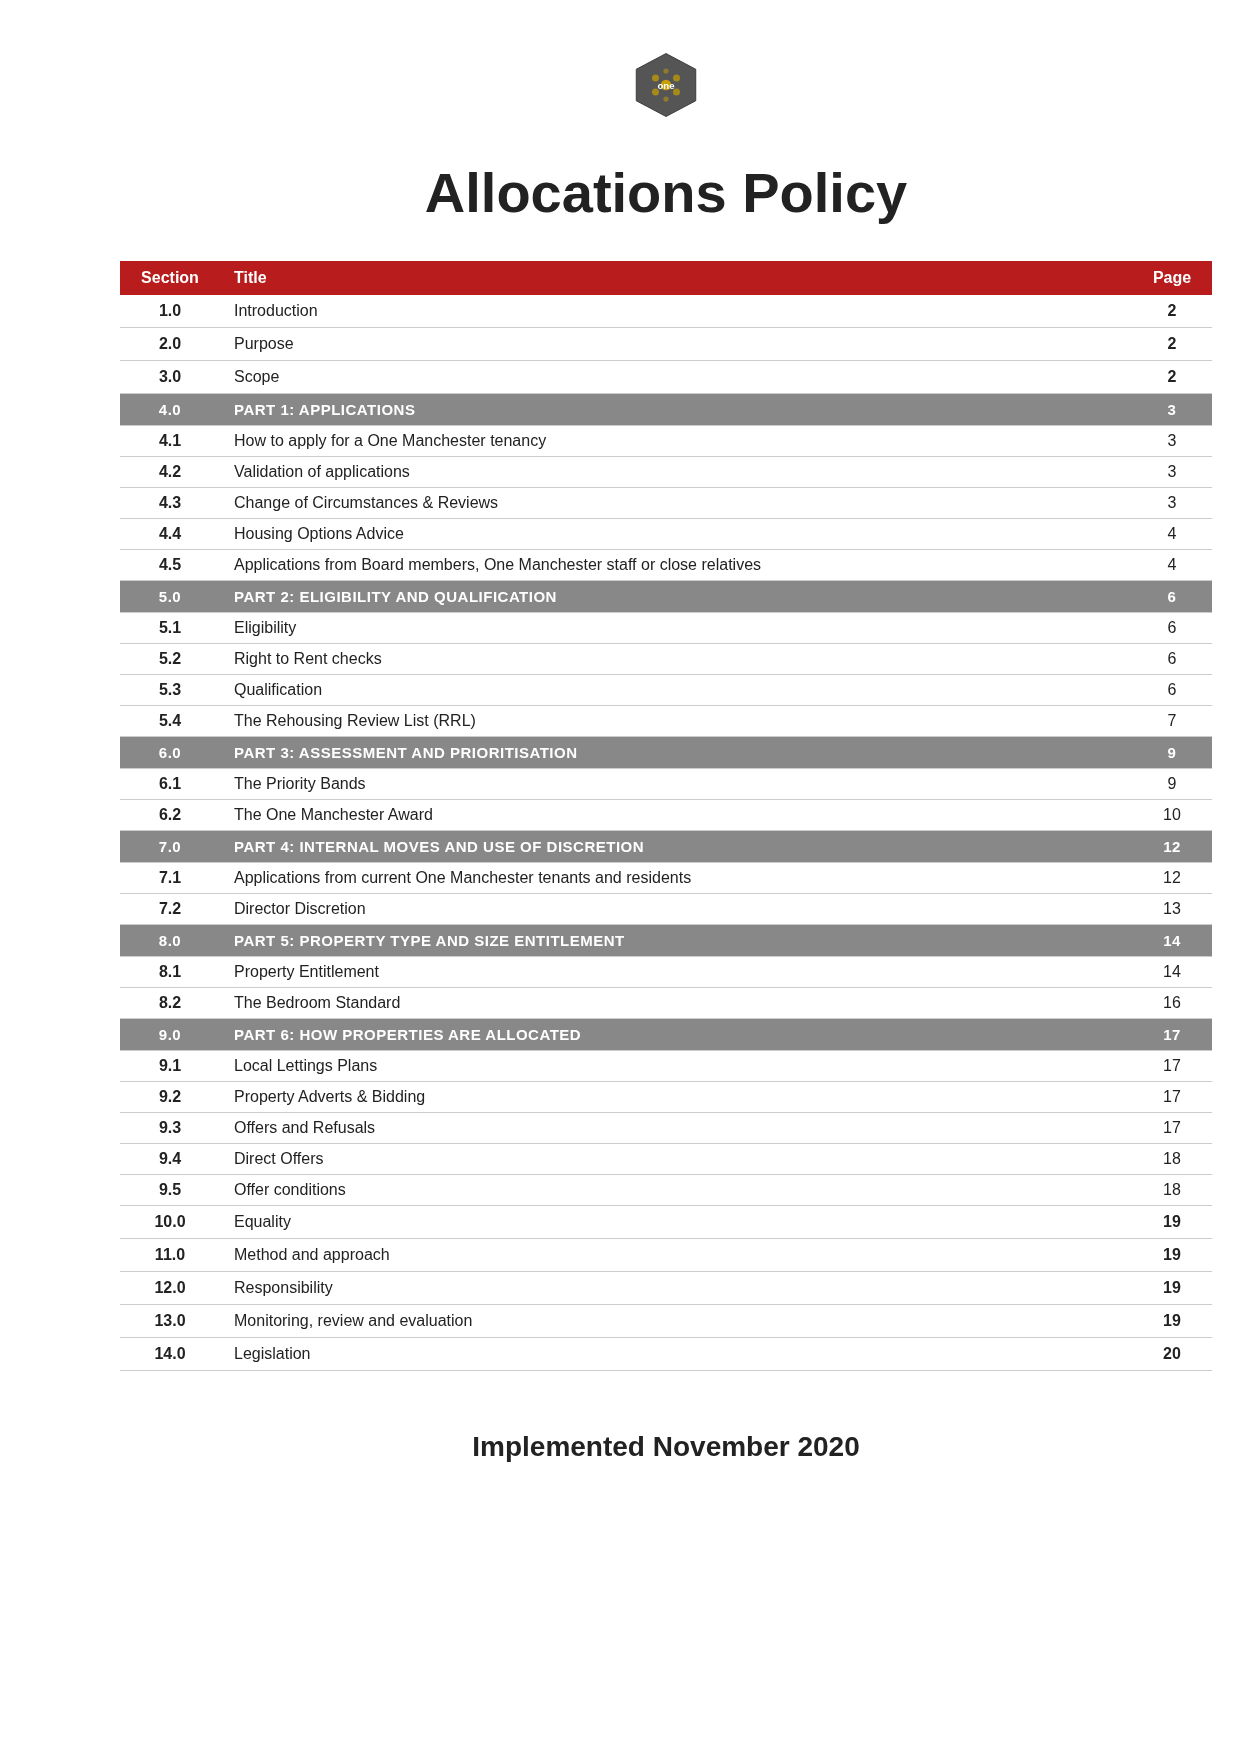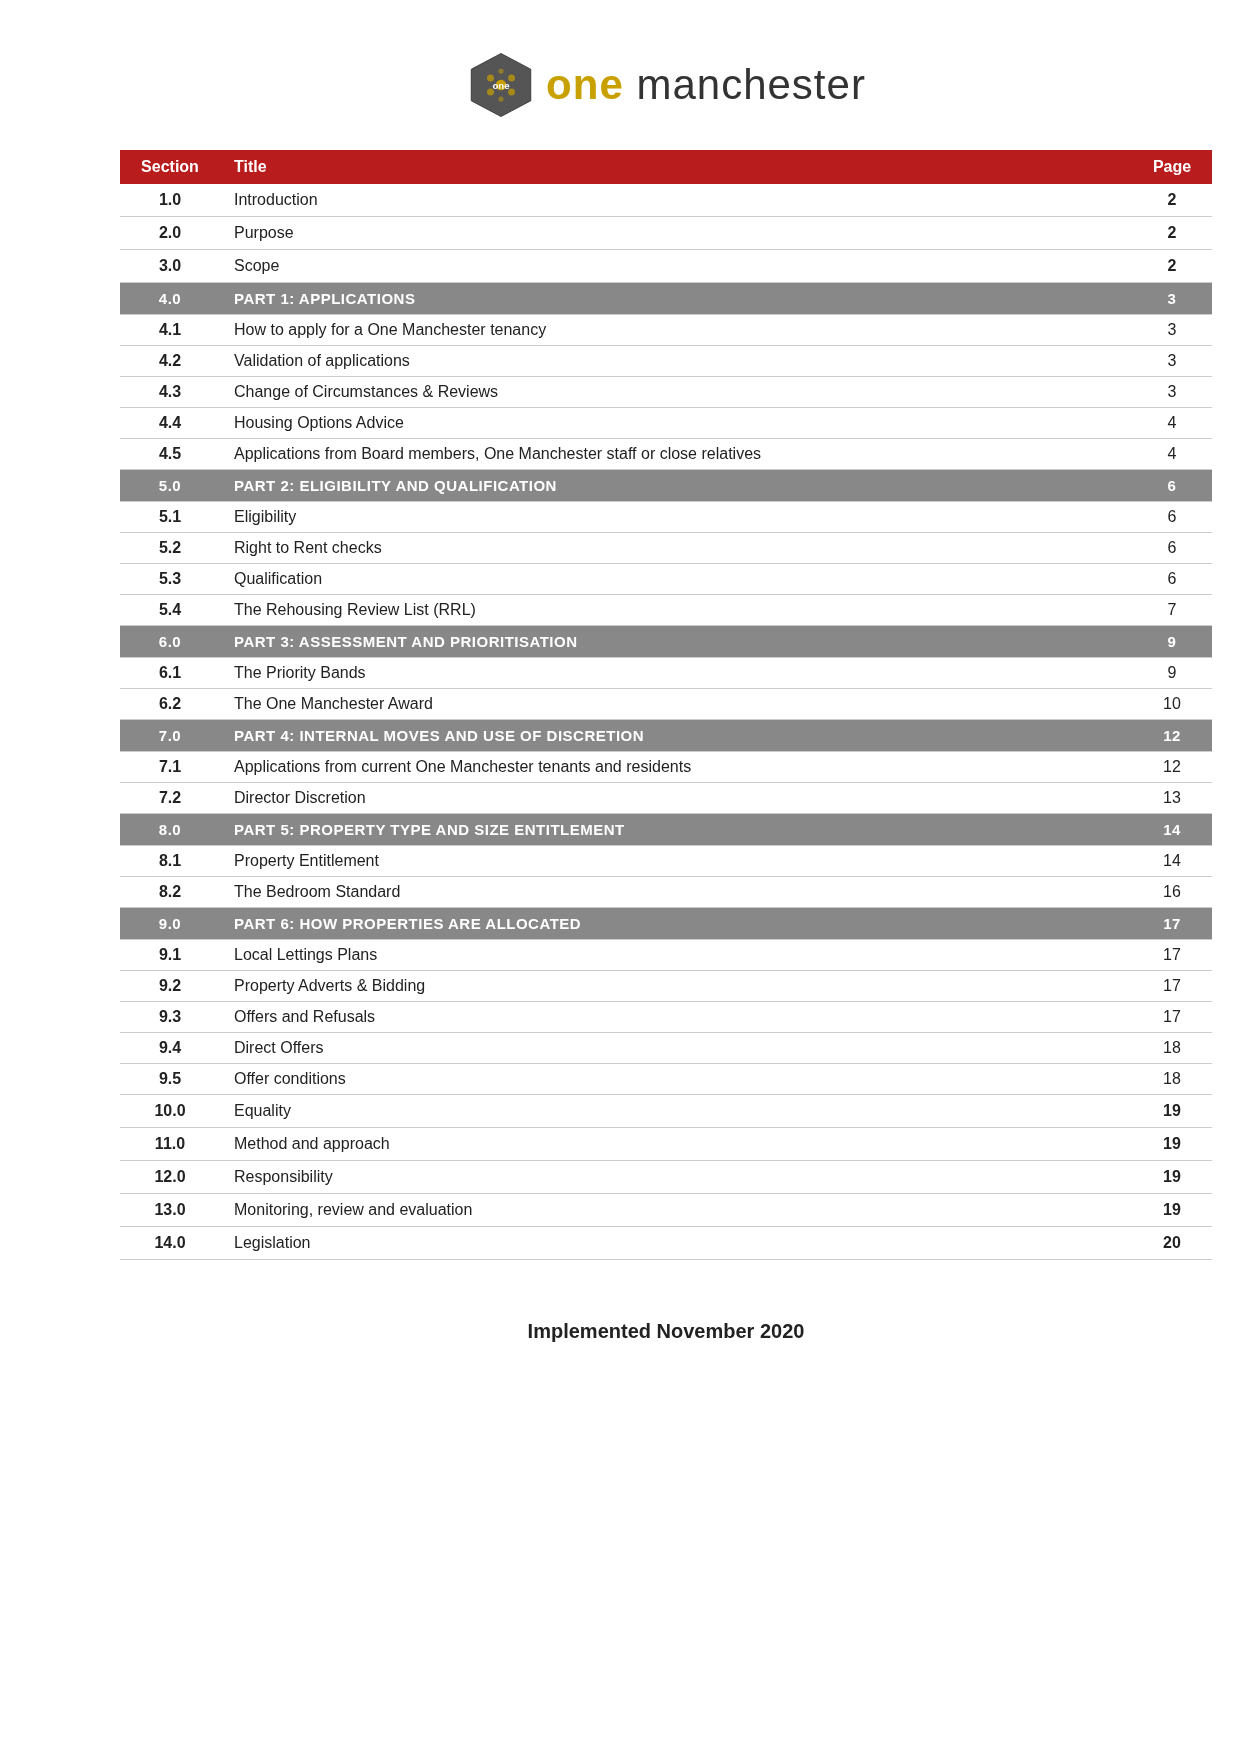--- a/index.html
+++ b/index.html
@@ -110,21 +110,21 @@
     .toc-table tbody tr.bold-row td.col-section {
       text-align: center;
       font-weight: 700;
     }
     .toc-table tbody tr.bold-row td.col-page {
       text-align: center;
       font-weight: 700;
     }
     .footer-text {
       margin-top: 60px;
-      font-size: 20px;
+      font-size: 28px;
       font-weight: 700;
       color: #222;
       text-align: center;
     }
   </style>
 </head>
 <body>
 
 <div class="page">
 
@@ -136,27 +136,24 @@
 
         <circle cx="40" cy="40" r="6" fill="#c8a000"></circle>
         <circle cx="28" cy="32" r="4" fill="#c8a000" opacity="0.7"></circle>
         <circle cx="52" cy="32" r="4" fill="#c8a000" opacity="0.7"></circle>
         <circle cx="28" cy="48" r="4" fill="#c8a000" opacity="0.7"></circle>
         <circle cx="52" cy="48" r="4" fill="#c8a000" opacity="0.7"></circle>
         <circle cx="40" cy="24" r="3" fill="#c8a000" opacity="0.5"></circle>
         <circle cx="40" cy="56" r="3" fill="#c8a000" opacity="0.5"></circle>
         <text x="40" y="44" text-anchor="middle" font-size="11" font-weight="900" fill="#fff" font-family="Arial">one</text>
       </svg>
-      <span class="logo-text">
-        <span class="one">one</span>
-        <span>manchester</span>
-      </span>
     </div>
   </div>
 
+  <h1 class="page-title">Allocations Policy</h1>
 
   <table class="toc-table">
     <thead>
       <tr>
         <th class="col-section">Section</th>
         <th class="col-title">Title</th>
         <th class="col-page">Page</th>
       </tr>
     </thead>
     <tbody id="toc-body">

